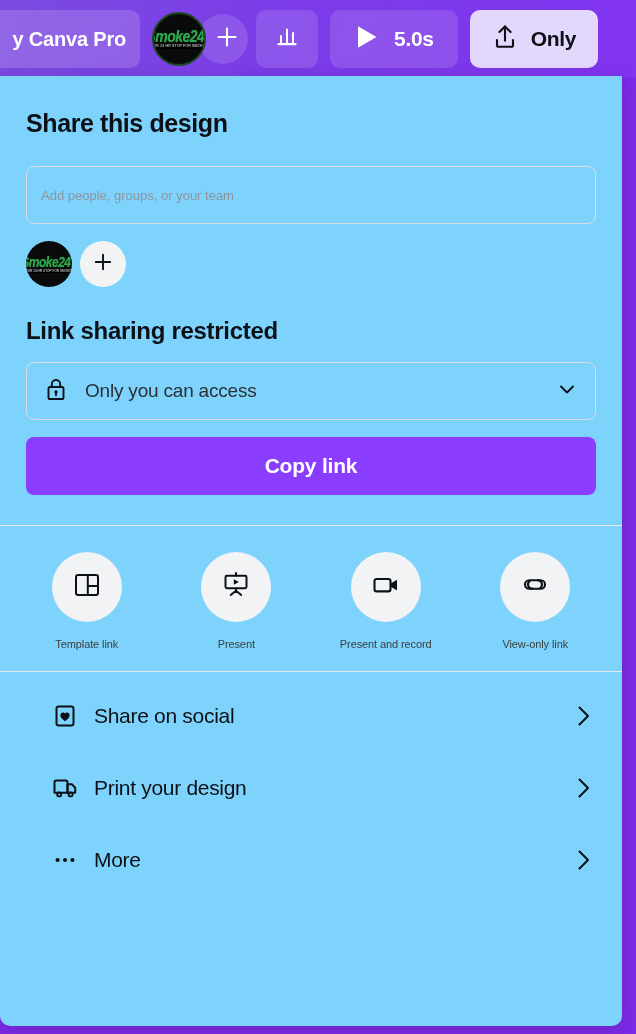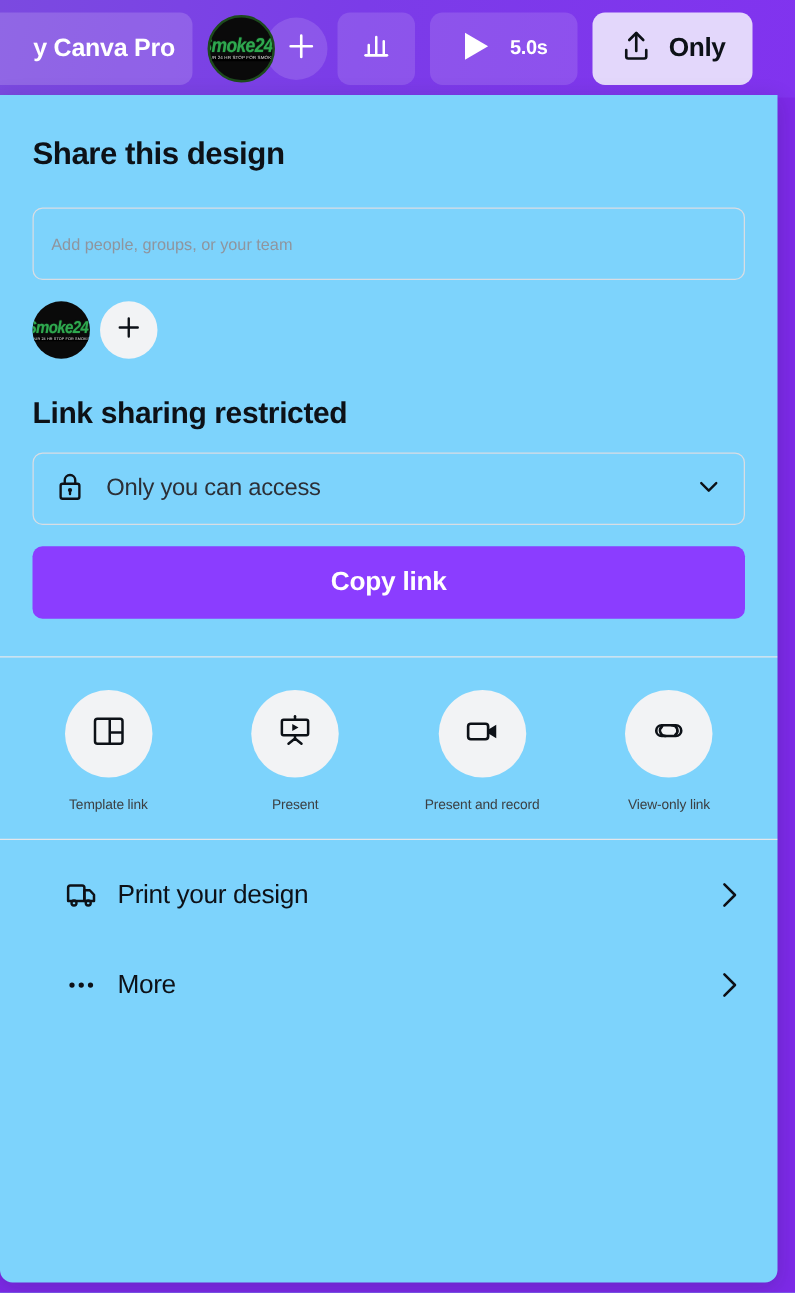--- a/index.html
+++ b/index.html
@@ -9,21 +9,21 @@
     background: #7d2ae8;
     overflow: hidden;
   }
 
   
   #topbar {
     position: absolute; top: 0; left: 0;
     width: 636px; height: 78px;
     background: linear-gradient(100deg, #7b4ae0 0%, #7b3ce8 45%, #8133ef 100%);
     display: flex; align-items: center;
-    padding: 0 14px;
+    padding: 0 0;
     gap: 0px;
   }
   .pill {
     height: 58px; border-radius: 10px;
     display: flex; align-items: center; justify-content: center;
   }
   #try-pro {
     background: rgba(255,255,255,0.16);
     padding: 0 14px 0 0;
     margin-left: -22px;
@@ -75,21 +75,21 @@
     display: flex; align-items: center; justify-content: center;
     margin-left: 8px;
   }
   #play-btn {
     height: 58px; border-radius: 10px;
     background: rgba(255,255,255,0.13);
     display: flex; align-items: center; justify-content: center;
     gap: 14px; padding: 0 24px; margin-left: 12px;
   }
   #play-btn .dur {
-    color: #fff; font-size: 16px; font-weight: bold; letter-spacing: -0.3px;
+    color: #fff; font-size: 21px; font-weight: bold; letter-spacing: -0.3px;
   }
   #share-btn {
     height: 58px; border-radius: 10px;
     background: #e3d7fb;
     display: flex; align-items: center; justify-content: center;
     gap: 13px; padding: 0 22px; margin-left: 12px;
   }
   #share-btn .lbl {
     color: #0d1117; font-size: 21px; font-weight: bold; letter-spacing: -0.3px;
   }
@@ -372,20 +372,34 @@
       </div>
       <div class="qa-label">View-only link</div>
     </div>
   </div>
 
   <div class="divider"></div>
 
   <div id="menu-list">
 
 
+    <div class="menu-row">
+      <span class="menu-icon">
+        <svg width="30" height="30" viewBox="0 0 30 30" fill="none">
+          <rect x="6.5" y="5.5" width="17" height="19" rx="2.2" stroke="#0d1117" stroke-width="2"></rect>
+          <path d="M15 20.2c-2.4-1.9-4.6-3.6-4.6-6 0-1.6 1.2-2.7 2.6-2.7 1 0 1.6.5 2 1.1.4-.6 1-1.1 2-1.1 1.4 0 2.6 1.1 2.6 2.7 0 2.4-2.2 4.1-4.6 6z" fill="#0d1117"></path>
+        </svg>
+      </span>
+      <span class="menu-label">Share on social</span>
+      <span class="chev">
+        <svg width="26" height="26" viewBox="0 0 26 26" fill="none">
+          <path d="M9.5 4.5 L18 13 L9.5 21.5" stroke="#0d1117" stroke-width="2" stroke-linecap="round" stroke-linejoin="round"></path>
+        </svg>
+      </span>
+    </div>
 
     <div class="menu-row">
       <span class="menu-icon">
         <svg width="32" height="30" viewBox="0 0 32 30" fill="none">
           <path d="M4.5 9.2a1.8 1.8 0 0 1 1.8-1.8h9.4a1.8 1.8 0 0 1 1.8 1.8v10.6H4.5z" stroke="#0d1117" stroke-width="2" stroke-linejoin="round"></path>
           <path d="M17.5 11.2h4.3l3.4 3.6v5h-7.7z" stroke="#0d1117" stroke-width="2" stroke-linejoin="round"></path>
           <circle cx="9.2" cy="21.4" r="2" stroke="#0d1117" stroke-width="1.9"></circle>
           <circle cx="20.6" cy="21.4" r="2" stroke="#0d1117" stroke-width="1.9"></circle>
         </svg>
       </span>

